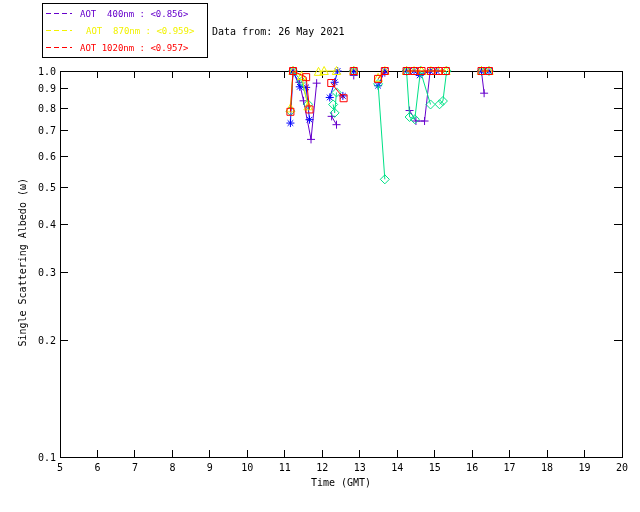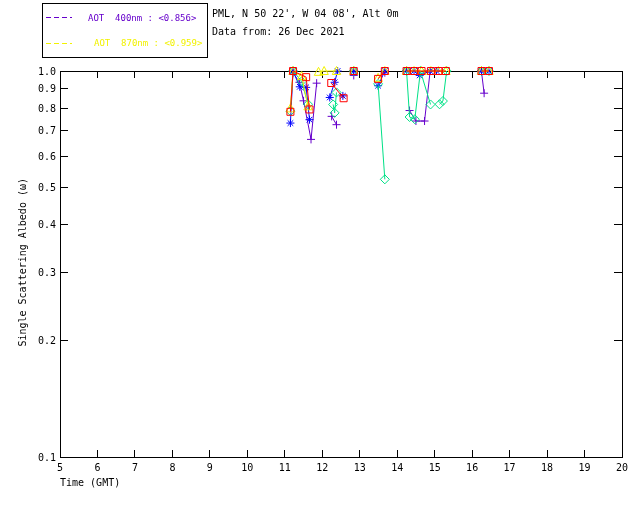--- a/index.html
+++ b/index.html
@@ -6,49 +6,51 @@
   .screen{
     position:relative;width:640px;height:512px;background:#FFFFFF;overflow:hidden;
     font-family:"DejaVu Sans Mono","Liberation Mono",monospace;color:#000;
   }
   .legend-box{
     position:absolute;left:42px;top:3px;width:166px;height:55px;
     border:1px solid #000;box-sizing:border-box;
     display:flex;flex-direction:column;justify-content:space-around;
     padding:1px 3px;background:#fff;
   }
-  .legend-row{display:flex;align-items:center;gap:16px;font-size:9px;line-height:10px;white-space:pre;}
+  .legend-row{display:flex;align-items:center;gap:8px;font-size:9px;line-height:10px;white-space:pre;}
   .legend-dash{flex:0 0 auto;display:block;}
   .hdr{position:absolute;left:212px;font-size:10px;white-space:pre;}
   .hdr.site{top:8px;}
   .hdr.date{top:26px;}
-  .xlabel{position:absolute;left:60px;top:477px;width:562px;font-size:10px;}
+  .xlabel{position:absolute;left:60px;top:477px;width:562px;text-align:center;font-size:10px;}
   .ylabel{
     position:absolute;left:17px;top:178px;font-size:10px;
     writing-mode:vertical-rl;transform:rotate(180deg);white-space:pre;
   }
   svg text{font-family:"DejaVu Sans Mono","Liberation Mono",monospace;font-size:10px;fill:#000;}
   .plot-svg{position:absolute;left:0;top:0;}
 </style>
 </head>
 <body>
 
 <div class="screen">
 
   <div class="legend-box">
       <div class="legend-row"><svg width="26" height="3" class="legend-dash">
           <line x1="0" y1="1.5" x2="26" y2="1.5" stroke="#6600CC" stroke-dasharray="5,3"></line>
         </svg><span style="color: rgb(102, 0, 204);">AOT  400nm : &lt;0.856&gt;</span></div>
       <div class="legend-row"><svg width="26" height="3" class="legend-dash">
           <line x1="0" y1="1.5" x2="26" y2="1.5" stroke="#F2F200" stroke-dasharray="5,3"></line>
         </svg><span style="color: rgb(242, 242, 0); margin-left: 6px;">AOT  870nm : &lt;0.959&gt;</span></div>
+      <div class="legend-row"><svg width="26" height="3" class="legend-dash">
+          <line x1="0" y1="1.5" x2="26" y2="1.5" stroke="#FF0000" stroke-dasharray="5,3"></line>
+        </svg><span style="color: rgb(255, 0, 0);">AOT 1020nm : &lt;0.957&gt;</span></div>
     </div>
 
-  <div class="hdr site">PML, N 50 22', W 04 08', Alt 0m</div>
-  <div class="hdr date">Data from: 26 Dec 2021</div>
+  <div class="hdr date">Data from: 26 May 2021</div>
 
   <svg class="plot-svg" id="plot" width="640" height="512">
       <g stroke="#000000" fill="none" stroke-width="1" shape-rendering="crispEdges">
         <rect x="60" y="71" width="562" height="386"></rect>
       </g>
       <g stroke="#000000" stroke-width="1" shape-rendering="crispEdges">
         <line x1="60" y1="457" x2="60" y2="450"></line>
         <line x1="60" y1="71" x2="60" y2="78"></line>
         <line x1="97.46666666666667" y1="457" x2="97.46666666666667" y2="450"></line>
         <line x1="97.46666666666667" y1="71" x2="97.46666666666667" y2="78"></line>

